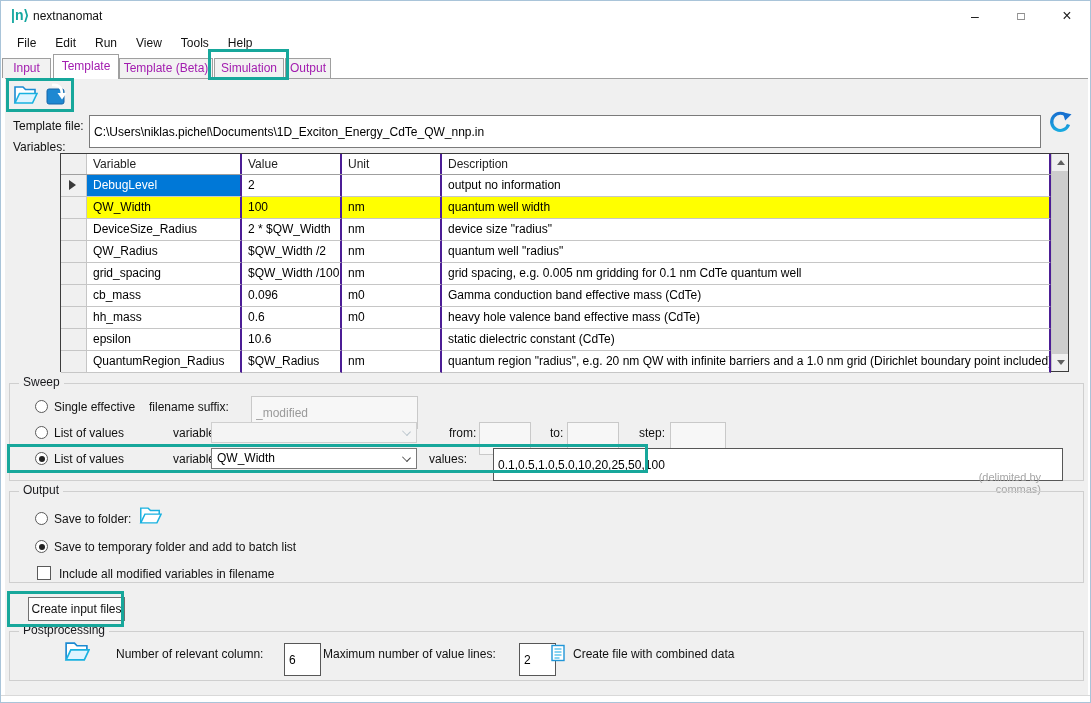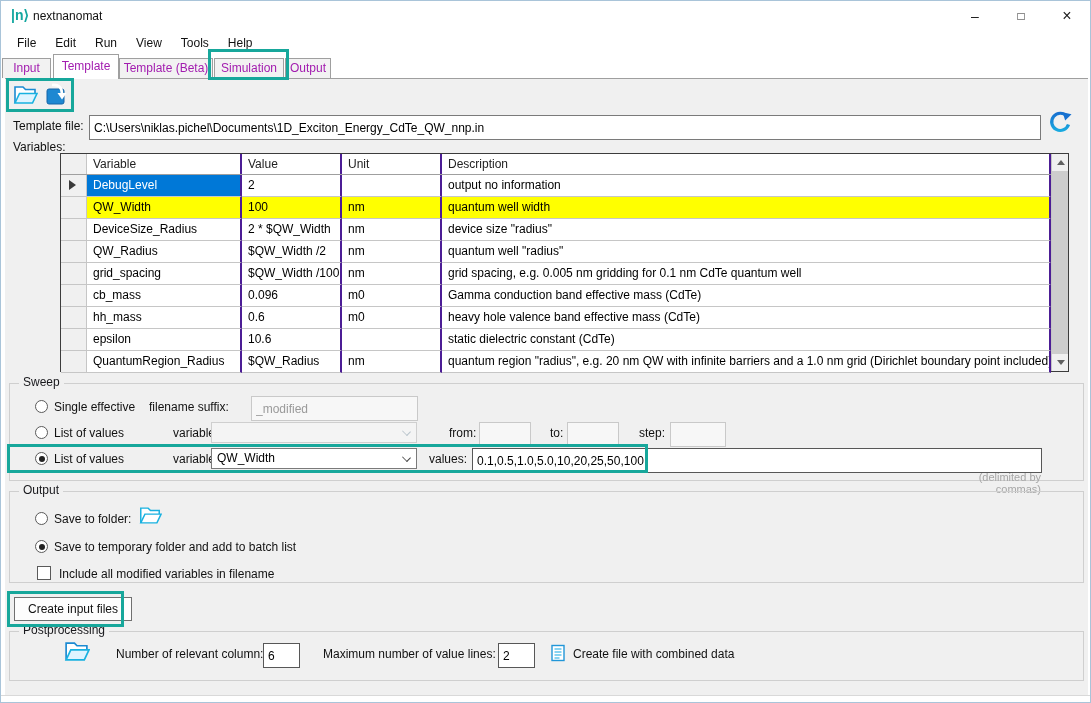--- a/index.html
+++ b/index.html
@@ -28,24 +28,24 @@
   .bottomstrip { position:absolute; left:0; top:694px; width:1091px; height:9px; background:#fff; border-top:1px solid #d9d9d9; }
 
   .hibox { position:absolute; border:3px solid #17a79b; z-index:5; background:transparent; }
 
   
   .toolbtn { position:absolute; width:30px; height:27px; display:flex; align-items:center; justify-content:center; }
 
   label, .lbl { color:#111; }
   .abs { position:absolute; }
 
-  input.tbox { position:absolute; border:1px solid #7a7a7a; background:#fff; font-family:"Liberation Sans",sans-serif; font-size:12px; padding:0 4px; height:25px; color:#000; }
+  input.tbox { position:absolute; border:1px solid #7a7a7a; background:#fff; font-family:"Liberation Sans",sans-serif; font-size:12px; padding:0 4px; height:33px; color:#000; }
   input.dim { border:1px solid #c9c9c9; background:#f7f7f7; color:#9a9a9a; }
   input.focusblue { border:1px solid #0078d7; }
-  input.darkb { border:1px solid #575757; }
+  input.darkb { border:1px solid #575757;margin-left:21px; }
 
   .combo { position:absolute; height:21px; border:1px solid #7a7a7a; background:#fff; padding:2px 20px 0 5px; }
   .combo.dim { border:1px solid #cfcfcf; background:#f4f4f4; }
   .combo .chev { position:absolute; right:6px; top:5px; width:7px; height:7px; border-right:1.6px solid #444; border-bottom:1.6px solid #444; transform:rotate(45deg) scaleY(0.8); }
   .combo.dim .chev { border-color:#b9c4cc; }
 
   .radio { position:absolute; width:13px; height:13px; border-radius:50%; border:1px solid #5a5a5a; background:#fff; }
   .radio.checked::after { content:""; position:absolute; left:2.5px; top:2.5px; width:6px; height:6px; border-radius:50%; background:#222; }
   .checkbox { position:absolute; width:14px; height:14px; border:1px solid #5a5a5a; background:#fff; }
 
@@ -272,21 +272,21 @@
         <path d="M3 19 V3 h8 l2.5 2.5 H23 v4" fill="#ffffff" stroke="#18b1e0" stroke-width="1.6"></path>
         <path d="M3 19 L7.5 9.5 H25 L20.5 19 z" fill="#ffffff" stroke="#18b1e0" stroke-width="1.6"></path>
       </svg>
     </span>
   </div>
   <span class="radio checked" style="left:34px;top:539px;"></span>
   <span class="abs lbl" style="left:53px;top:539px;">Save to temporary folder and add to batch list</span>
   <span class="checkbox" style="left:36px;top:565px;"></span>
   <span class="abs lbl" style="left:58px;top:566px;">Include all modified variables in filename</span>
 
-  <div class="button" style="left:13px;top:596px;width:118px;height:24px;line-height:22px;">Create input files</div>
+  <div class="button" style="left:27px;top:596px;width:97px;height:24px;line-height:22px;">Create input files</div>
   <div class="hibox" style="left:6px;top:590px;width:117px;height:36px;"></div>
 
   <div class="groupbox" style="left:8px;top:630px;width:1075px;height:50px;">
     <span class="grouplabel">Postprocessing</span>
   </div>
   <div class="abs" style="left:62px;top:639px;">
     <span>
       <svg width="27" height="23" viewBox="0 0 26 22">
         <path d="M3 19 V3 h8 l2.5 2.5 H23 v4" fill="#ffffff" stroke="#1b8ad2" stroke-width="1.6"></path>
         <path d="M3 19 L7.5 9.5 H25 L20.5 19 z" fill="#dff4ff" stroke="#18b1e0" stroke-width="1.6"></path>

